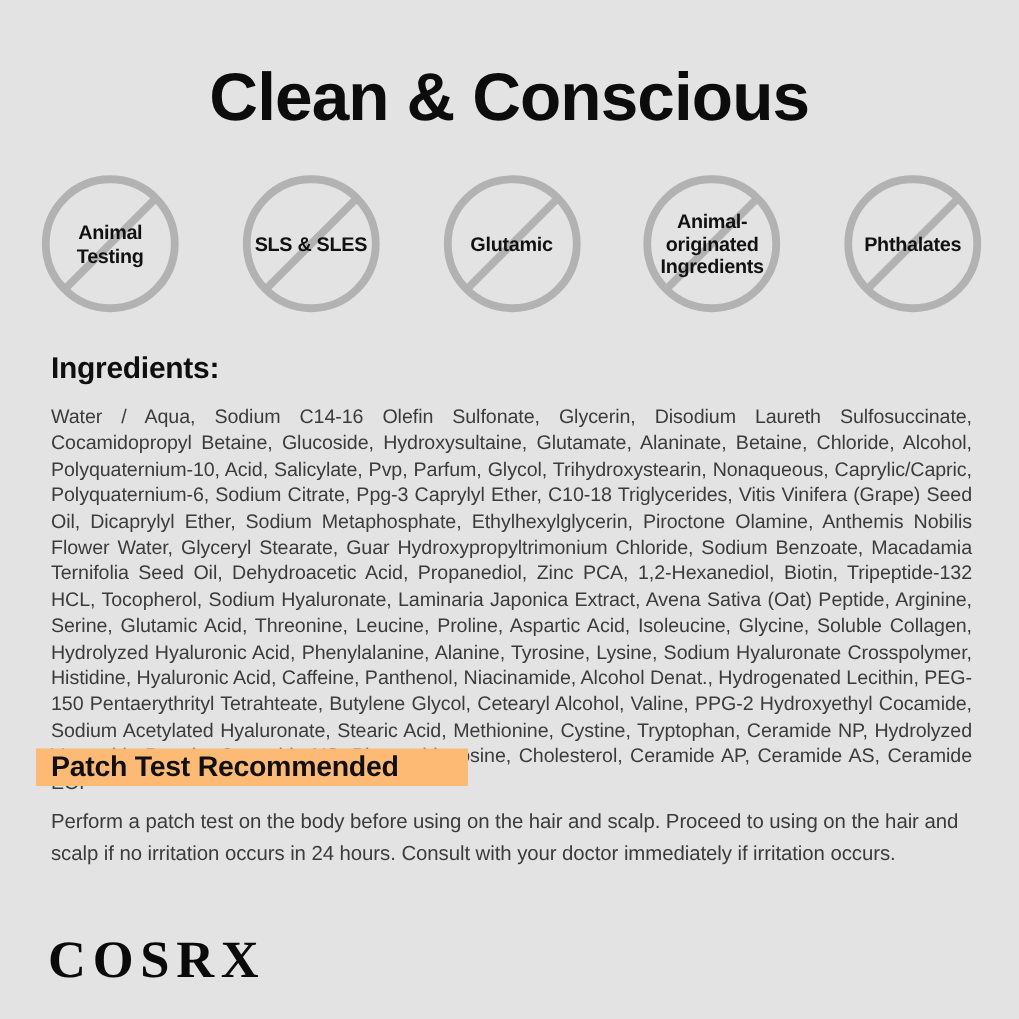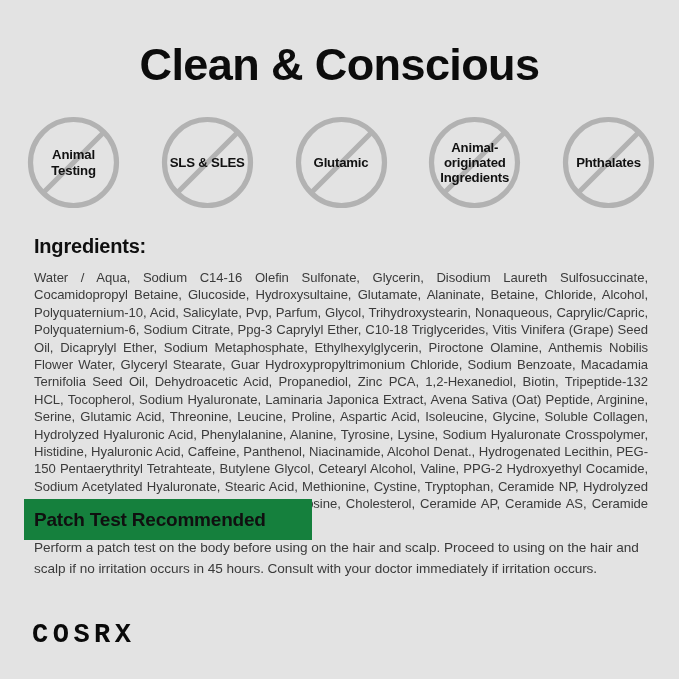--- a/index.html
+++ b/index.html
@@ -100,22 +100,22 @@
     hyphens: auto;
     letter-spacing: -0.05px;
   }
 
   
   .patch-heading-box {
     position: absolute;
     top: 499px;
     left: 24px;
     width: 288px;
-    height: 41px;
-    background: #15803d;
+    height: 25px;
+    background: #fdba74;
     display: flex;
     align-items: center;
   }
   .patch-heading-box .patch-heading {
     font-size: 19px;
     font-weight: bold;
     color: #101010;
     padding-left: 10px;
     letter-spacing: -0.2px;
   }
@@ -128,25 +128,25 @@
     line-height: 20.5px;
     color: #3b3b3b;
     letter-spacing: -0.05px;
   }
 
   
   .logo {
     position: absolute;
     top: 620px;
     left: 32px;
-    font-size: 27px;
+    font-size: 35px;
     font-weight: bold;
     letter-spacing: 4.5px;
     color: #0a0a0a;
-    font-family: Liberation Mono, monospace;
+    font-family: Liberation Serif, serif;
   }
 </style>
 </head>
 <body>
 
 <div id="page">
 
   <div class="title">Clean &amp; Conscious</div>
 
   <div class="badge-row">
@@ -192,17 +192,17 @@
     </div>
 
   </div>
 
   <div class="ing-heading">Ingredients:</div>
   <div class="ing-body">Water / Aqua, Sodium C14-16 Olefin Sulfonate, Glycerin, Disodium Laureth Sulfosuccinate, Cocamidopropyl Betaine, Glucoside, Hydroxysultaine, Glutamate, Alaninate, Betaine, Chloride, Alcohol, Polyquaternium-10, Acid, Salicylate, Pvp, Parfum, Glycol, Trihydroxystearin, Nonaqueous, Caprylic/Capric, Polyquaternium-6, Sodium Citrate, Ppg-3 Caprylyl Ether, C10-18 Triglycerides, Vitis Vinifera (Grape) Seed Oil, Dicaprylyl Ether, Sodium Metaphosphate, Ethylhexylglycerin, Piroctone Olamine, Anthemis Nobilis Flower Water, Glyceryl Stearate, Guar Hydroxypropyltrimonium Chloride, Sodium Benzoate, Macadamia Ternifolia Seed Oil, Dehydroacetic Acid, Propanediol, Zinc PCA, 1,2-Hexanediol, Biotin, Tripeptide-132 HCL, Tocopherol, Sodium Hyaluronate, Laminaria Japonica Extract, Avena Sativa (Oat) Peptide, Arginine, Serine, Glutamic Acid, Threonine, Leucine, Proline, Aspartic Acid, Isoleucine, Glycine, Soluble Collagen, Hydrolyzed Hyaluronic Acid, Phenylalanine, Alanine, Tyrosine, Lysine, Sodium Hyaluronate Crosspolymer, Histidine, Hyaluronic Acid, Caffeine, Panthenol, Niacinamide, Alcohol Denat., Hydrogenated Lecithin, PEG-150 Pentaerythrityl Tetrahteate, Butylene Glycol, Cetearyl Alcohol, Valine, PPG-2 Hydroxyethyl Cocamide, Sodium Acetylated Hyaluronate, Stearic Acid, Methionine, Cystine, Tryptophan, Ceramide NP, Hydrolyzed Vegetable Protein, Ceramide NS, Phytosphingosine, Cholesterol, Ceramide AP, Ceramide AS, Ceramide EOP</div>
 
   <div class="patch-heading-box">
     <span class="patch-heading">Patch Test Recommended</span>
   </div>
-  <div class="patch-body">Perform a patch test on the body before using on the hair and scalp. Proceed to using on the hair and scalp if no irritation occurs in 45 hours. Consult with your doctor immediately if irritation occurs.</div>
+  <div class="patch-body">Perform a patch test on the body before using on the hair and scalp. Proceed to using on the hair and scalp if no irritation occurs in 24 hours. Consult with your doctor immediately if irritation occurs.</div>
 
   <div class="logo">COSRX</div>
 
 </div>
 
 </body></html>

